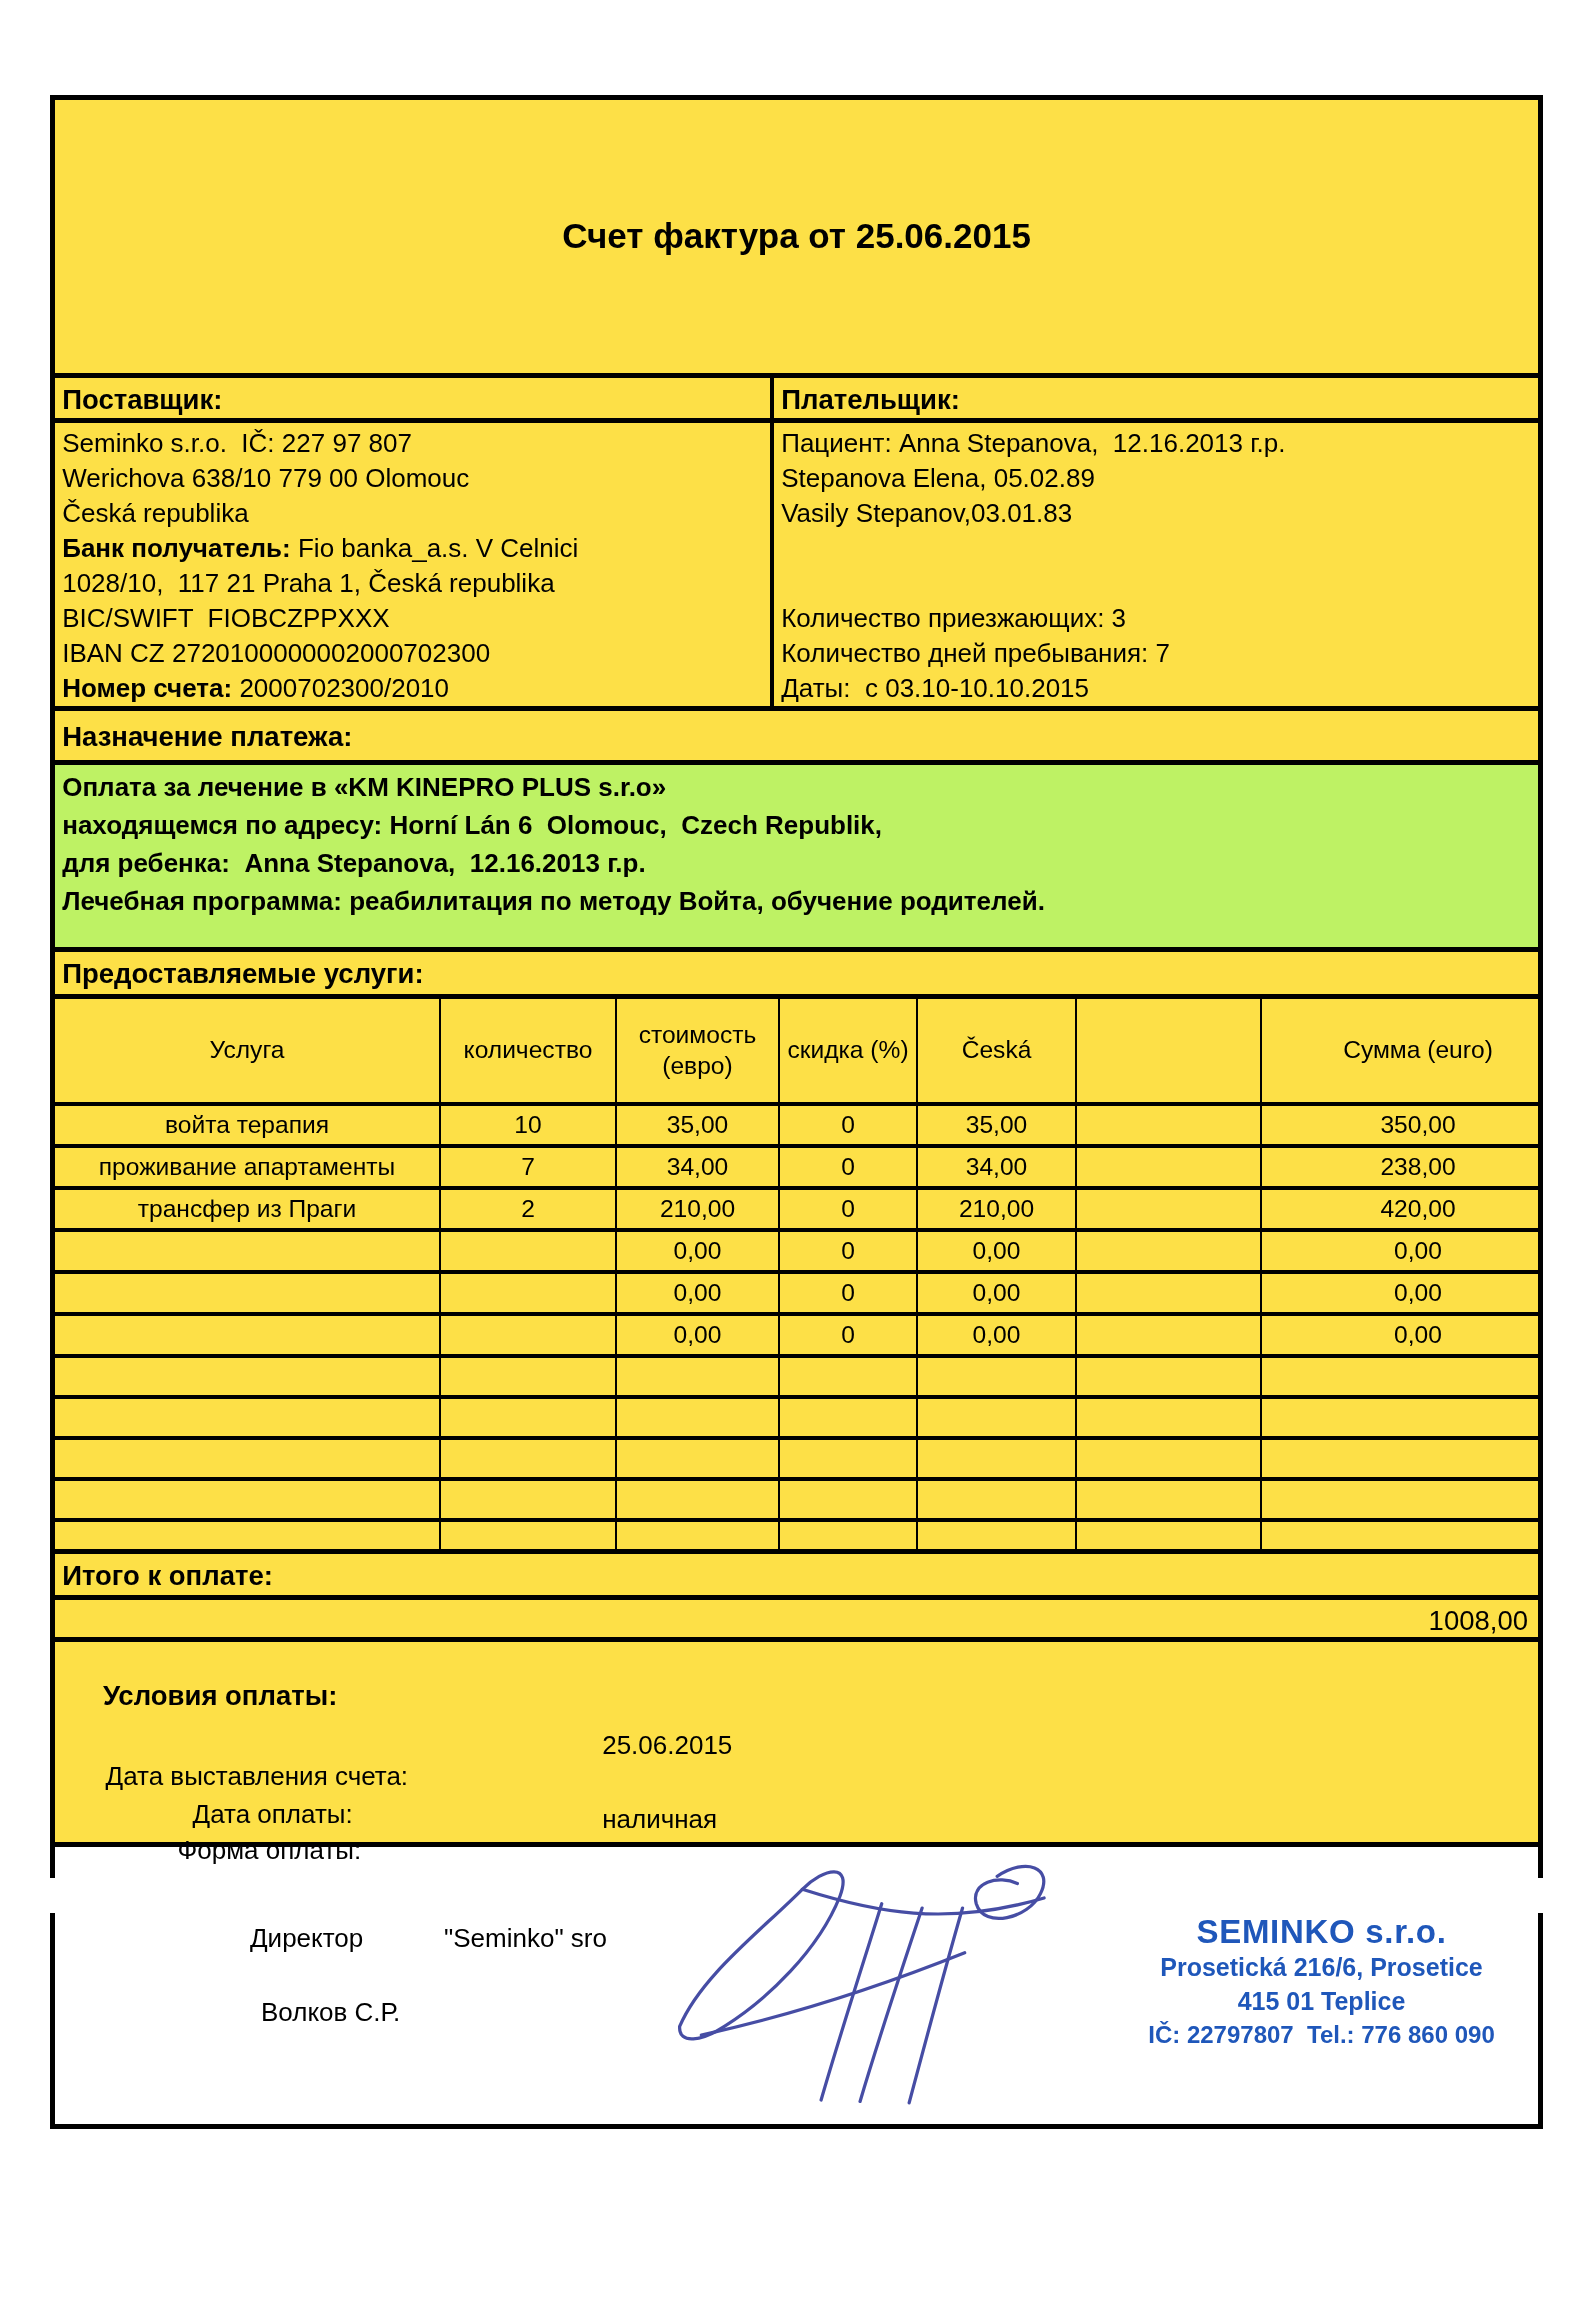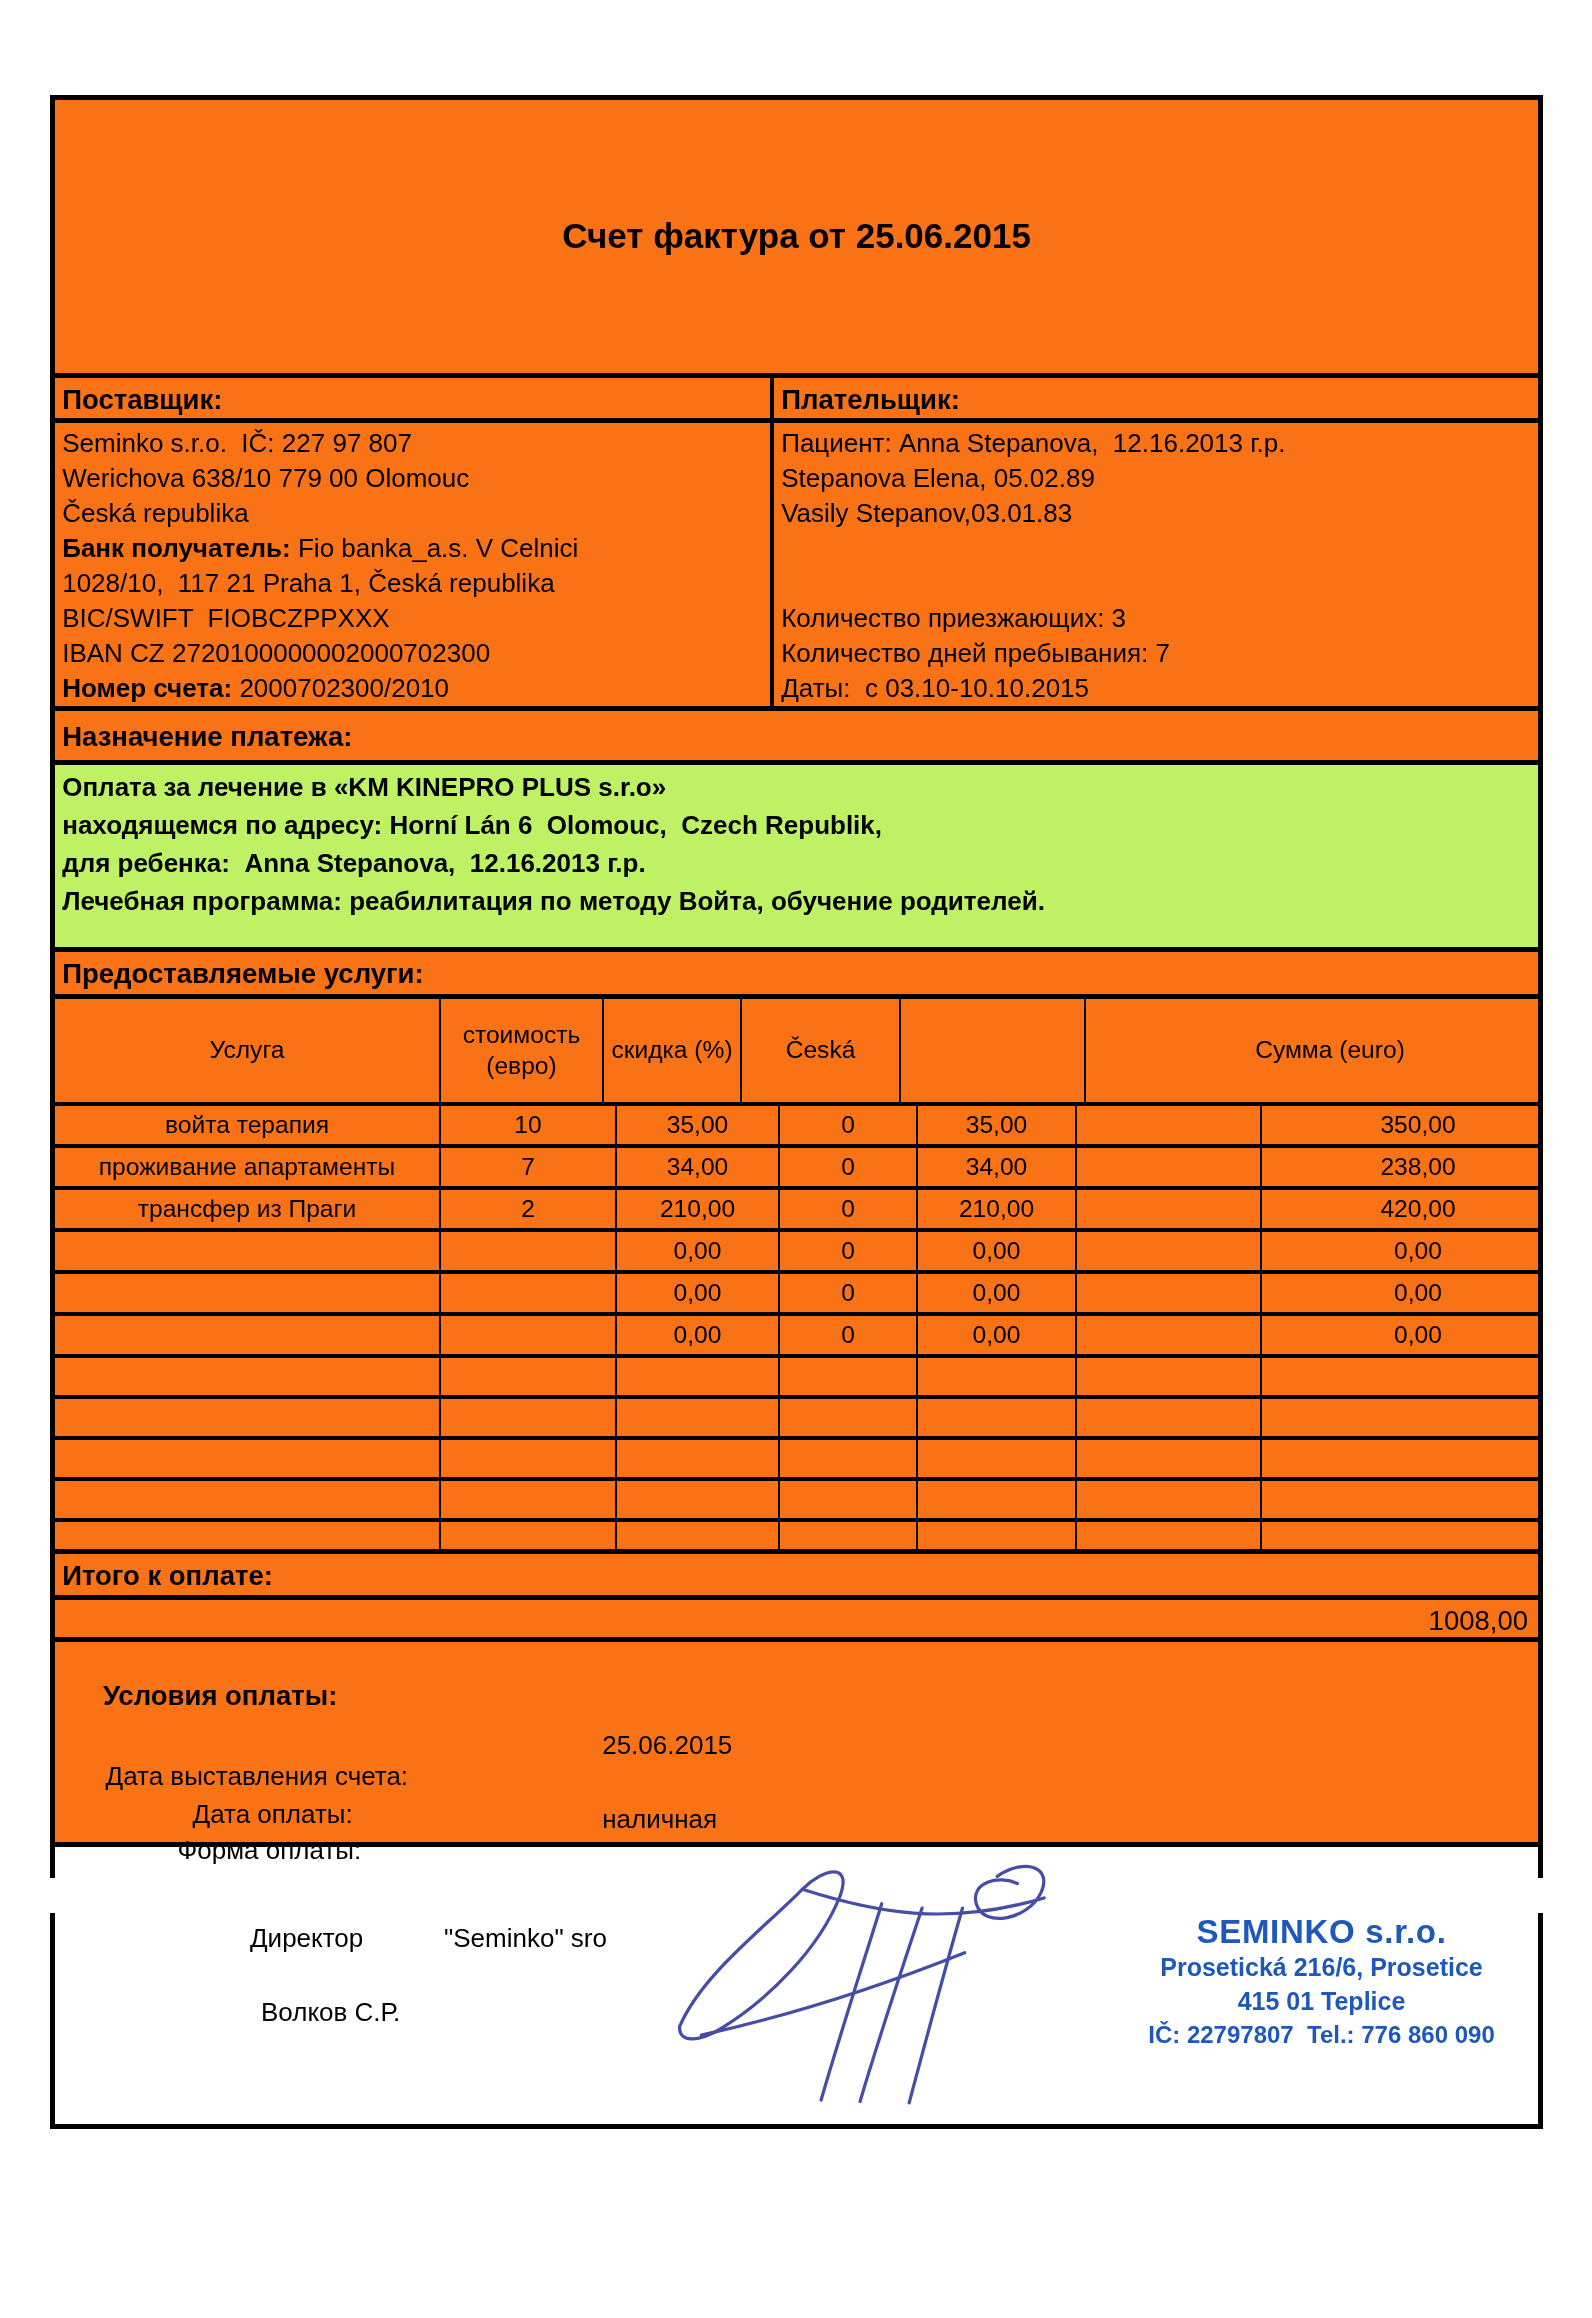--- a/index.html
+++ b/index.html
@@ -1,18 +1,18 @@
 <!DOCTYPE html>
 <html style="font-size:11.6px"><head>
 <meta charset="utf-8">
 <style>
   html,body{margin:0;padding:0;background:#ffffff;}
   body{width:1592px;height:2319px;position:relative;font-family:"Liberation Sans",sans-serif;color:#000;}
   #doc{position:absolute;left:50px;top:95px;width:1493px;}
-  .box{box-sizing:border-box;border:5.8px solid #000;margin-top:-5.8px;background:#f97316;position:relative;}
+  .box{box-sizing:border-box;border:5.8px solid #000;margin-top:-5.8px;background:#fde047;position:relative;}
   .box:first-child{margin-top:0;}
   .pre{white-space:pre-wrap;}
   .b{font-weight:bold;}
 
   .title-box{height:284px;}
   .title{padding-top:116px;text-align:center;font-size:35px;font-weight:bold;}
 
   .parties-head{height:51px;display:flex;}
   .parties-head .cellL{flex:0 0 715px;box-sizing:border-box;padding:5.8px 0 0 7.2px;font-size:27.5px;font-weight:bold;}
   .parties-head .cellR{flex:1;box-sizing:border-box;border-left:4.3px solid #000;padding:5.8px 0 0 7.2px;font-size:27.5px;font-weight:bold;}
@@ -122,20 +122,21 @@
     <div class="p-line">Лечебная программа: реабилитация по методу Войта, обучение родителей.</div>
   </div>
 
   <div class="box services-head">
     <div class="hd pre">Предоставляемые услуги:</div>
   </div>
 
   <div class="box table-box">
     <div class="t-header">
       <div class="tc c1">Услуга</div>
+      <div class="tc c2">количество</div>
       <div class="tc c3">стоимость (евро)</div>
       <div class="tc c4">скидка (%)</div>
       <div class="tc c5">Česká</div>
       <div class="tc c6"></div>
       <div class="tc c7">Сумма (euro)</div>
     </div>
 
     <div class="t-row">
       <div class="tc c1">войта терапия</div>
       <div class="tc c2">10</div>

